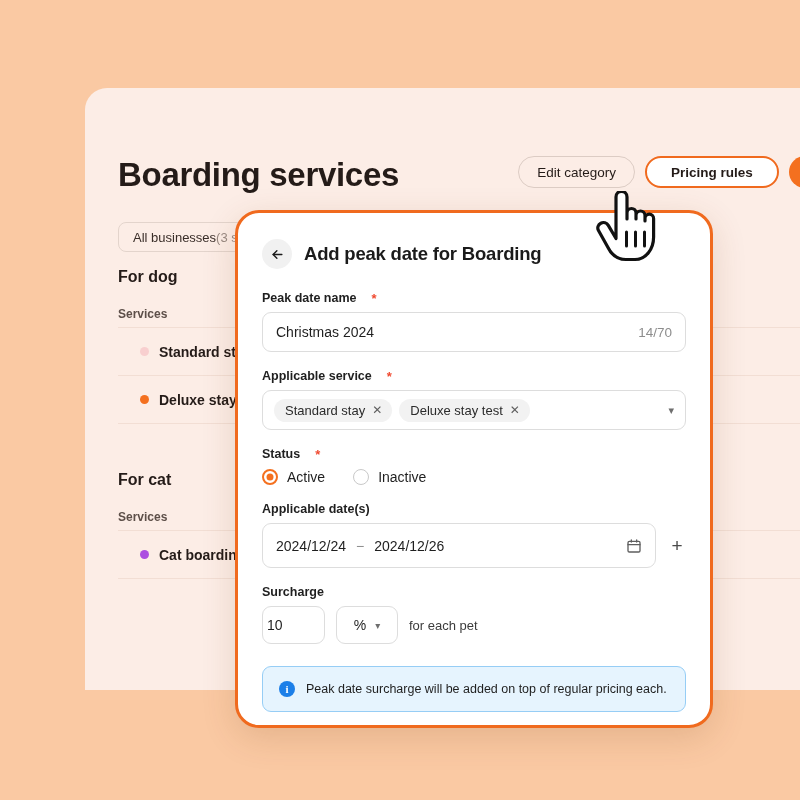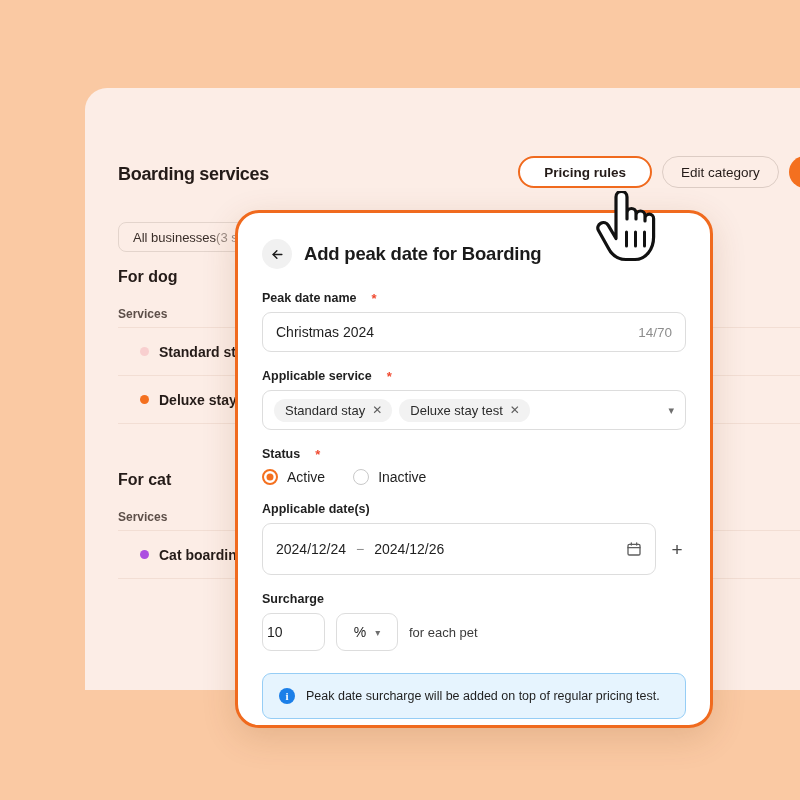--- a/index.html
+++ b/index.html
@@ -35,22 +35,22 @@
     position: absolute;
     left: 33px;
     top: 68px;
     width: 700px;
     height: 46px;
   }
 
   .page-title {
     position: absolute;
     left: 0;
-    top: 8px;
-    font-size: 18px;
+    top: 0;
+    font-size: 33px;
     font-weight: bold;
     color: #241B18;
     letter-spacing: -0.3px;
     white-space: nowrap;
   }
 
   .header-actions {
     position: absolute;
     right: -45px;
     top: 0;
@@ -250,21 +250,21 @@
     transform: translate(-50%, -50%);
     width: 7px; height: 7px;
     border-radius: 50%;
     background: #F4701F;
   }
   .radio-label { font-size: 14px; color: #1F1F1F; }
 
   .date-row { display: flex; align-items: center; gap: 12px; }
   .date-box {
     flex: 1;
-    height: 52px;
+    height: 45px;
     border: 1px solid #DDDDDD;
     border-radius: 9px;
     display: flex;
     align-items: center;
     padding: 0 13px;
     font-size: 14px;
     color: #1F1F1F;
     gap: 10px;
   }
   .date-sep { color: #8B8B8B; }
@@ -337,22 +337,22 @@
 <body>
 
 <div class="stage">
 
   <div class="page-card">
 
     <div class="page-header">
       <div class="page-title">Boarding services</div>
 
       <div class="header-actions">
+        <button class="btn btn-edit">Edit category</button>
         <button class="btn btn-pricing">Pricing rules</button>
-        <button class="btn btn-edit">Edit category</button>
         <button class="btn btn-add">Add p</button>
       </div>
     </div>
 
     <div class="filter-chip">
       <span>All businesses </span>
         <span class="muted">(3 se</span>
     </div>
 
     <div class="group" style="top:180px;">
@@ -489,21 +489,21 @@
           <div class="unit-box">
             <span>%</span>
             <span class="unit-chev">▾</span>
           </div>
           <div class="for-each">for each pet</div>
         </div>
       </div>
 
       <div class="info-banner">
         <span class="info-icon">i</span>
-        <span class="info-text">Peak date surcharge will be added on top of regular pricing test.</span>
+        <span class="info-text">Peak date surcharge will be added on top of regular pricing each.</span>
       </div>
 
     </div>
   </div>
 
   <svg class="cursor" viewBox="0 0 62 72">
     <path d="M21 6 C21 2.5 23.5 0.5 26.5 0.5 C29.5 0.5 32 2.5 32 6 L32 28
              L32 22 C32 19.3 34 17.5 36.5 17.5 C39 17.5 41 19.3 41 22 L41 28
              L41 24.5 C41 21.9 43 20 45.5 20 C48 20 50 21.9 50 24.5 L50 30
              L50 27.5 C50 25 52 23.2 54.3 23.2 C56.6 23.2 58.6 25 58.6 27.5

